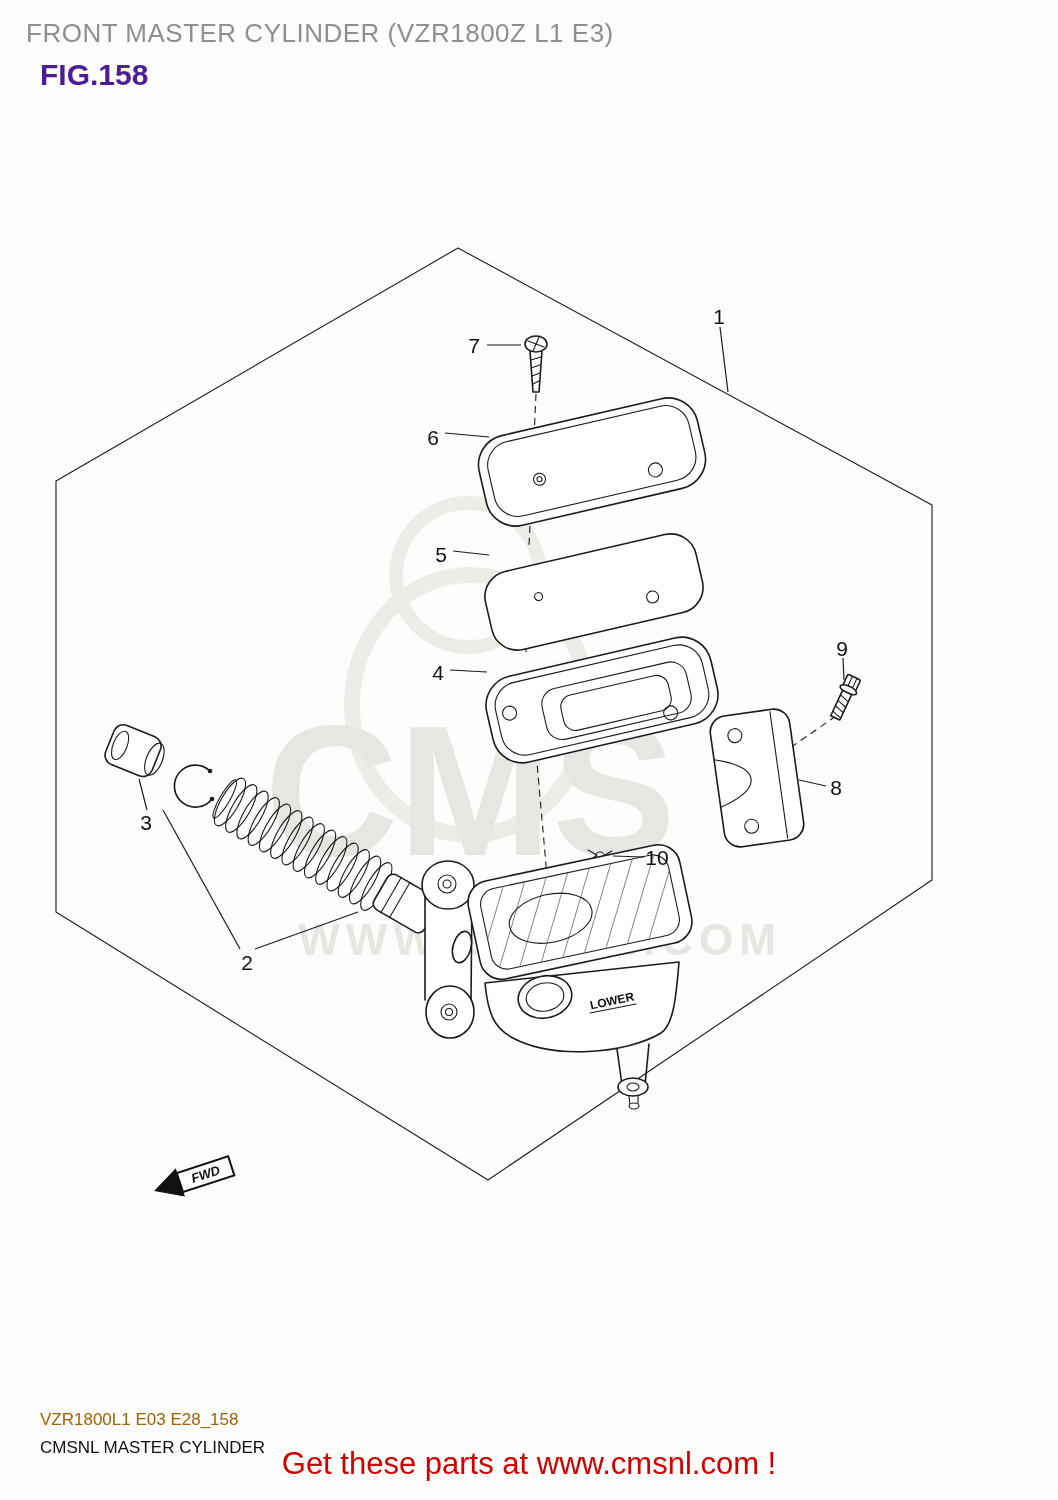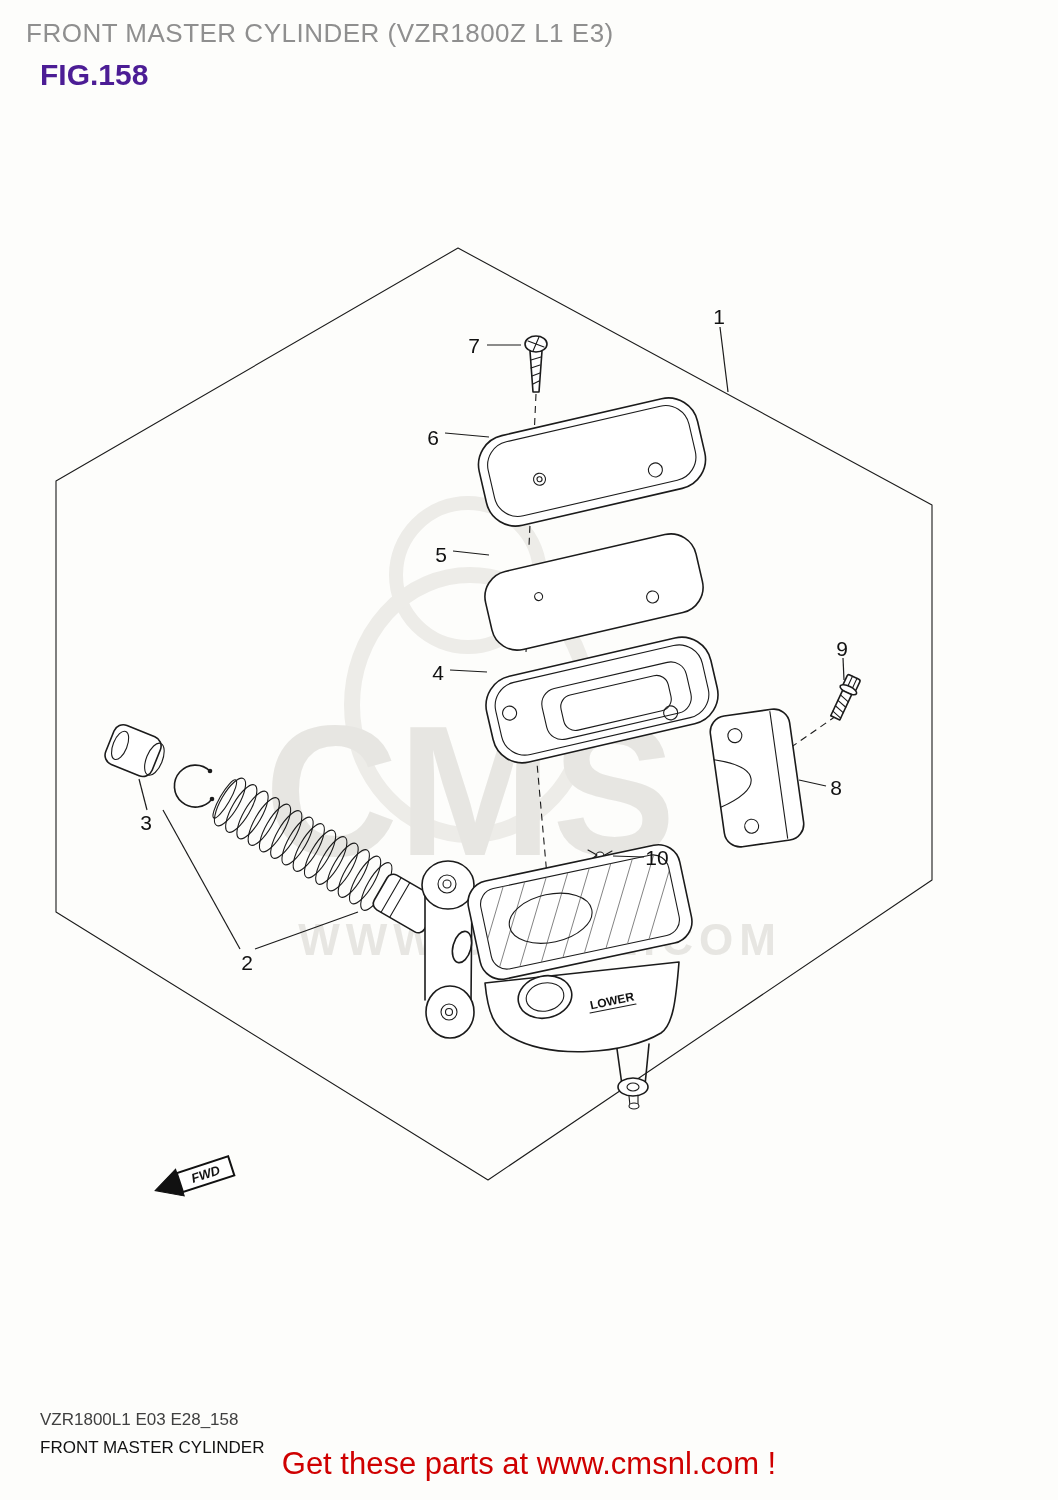--- a/index.html
+++ b/index.html
@@ -1,21 +1,21 @@
 <!DOCTYPE html>
 <html><head>
 <meta charset="utf-8">
 <style>
   html,body{margin:0;padding:0;background:#fff;}
   .page{position:relative;width:1058px;height:1500px;background:#fdfdfb;
         font-family:"Liberation Sans",sans-serif;overflow:hidden;}
   .page svg{position:absolute;left:0;top:0;font-family:"Liberation Sans",sans-serif;}
   .hdr-title{position:absolute;left:26px;top:18px;font-size:26px;color:#8f8f8f;letter-spacing:.5px;}
   .hdr-fig{position:absolute;left:40px;top:58px;font-size:30px;font-weight:bold;color:#4c1d95;}
-  .ft-code{position:absolute;left:40px;top:1410px;font-size:17px;color:#404040;}
+  .ft-code{position:absolute;left:40px;top:1410px;font-size:17px;color:#a16207;}
   .ft-name{position:absolute;left:40px;top:1438px;font-size:17px;color:#111;}
   .promo{position:absolute;left:0;right:0;top:1446px;text-align:center;
          font-size:31px;color:#cf0000;text-decoration:none;}
   .ln{stroke:#1b1b1b;stroke-width:1.6;fill:none;stroke-linecap:round;stroke-linejoin:round;}
   .fw{fill:#fff;}
   .thin{stroke-width:1.1;}
   .leader{stroke:#1b1b1b;stroke-width:1.2;fill:none;}
   .dash{stroke:#1b1b1b;stroke-width:1.1;stroke-dasharray:7 5;fill:none;}
   .hatch{stroke:#6f6f6f;stroke-width:.8;}
   .callout{font-size:21px;fill:#111;}
@@ -218,16 +218,16 @@
     </g>
 
     <g transform="translate(197,1177) rotate(-18)">
       <polygon points="-44,0 -18,-14 -18,14" fill="#111" stroke="#111"></polygon>
       <rect x="-18" y="-10" width="54" height="20" fill="#fff" stroke="#111" stroke-width="2"></rect>
       <text x="9" y="0" font-size="13" font-weight="bold" font-style="italic" fill="#111" text-anchor="middle" dominant-baseline="central">FWD</text>
     </g>
   </svg>
 
   <div class="ft-code">VZR1800L1 E03 E28_158</div>
-  <div class="ft-name">FRONT MASTER CYLINDER</div>
+  <div class="ft-name">CMSNL MASTER CYLINDER</div>
   <a class="promo" href="#">Get these parts at www.cmsnl.com !</a>
 
 </div>
 
 </body></html>

